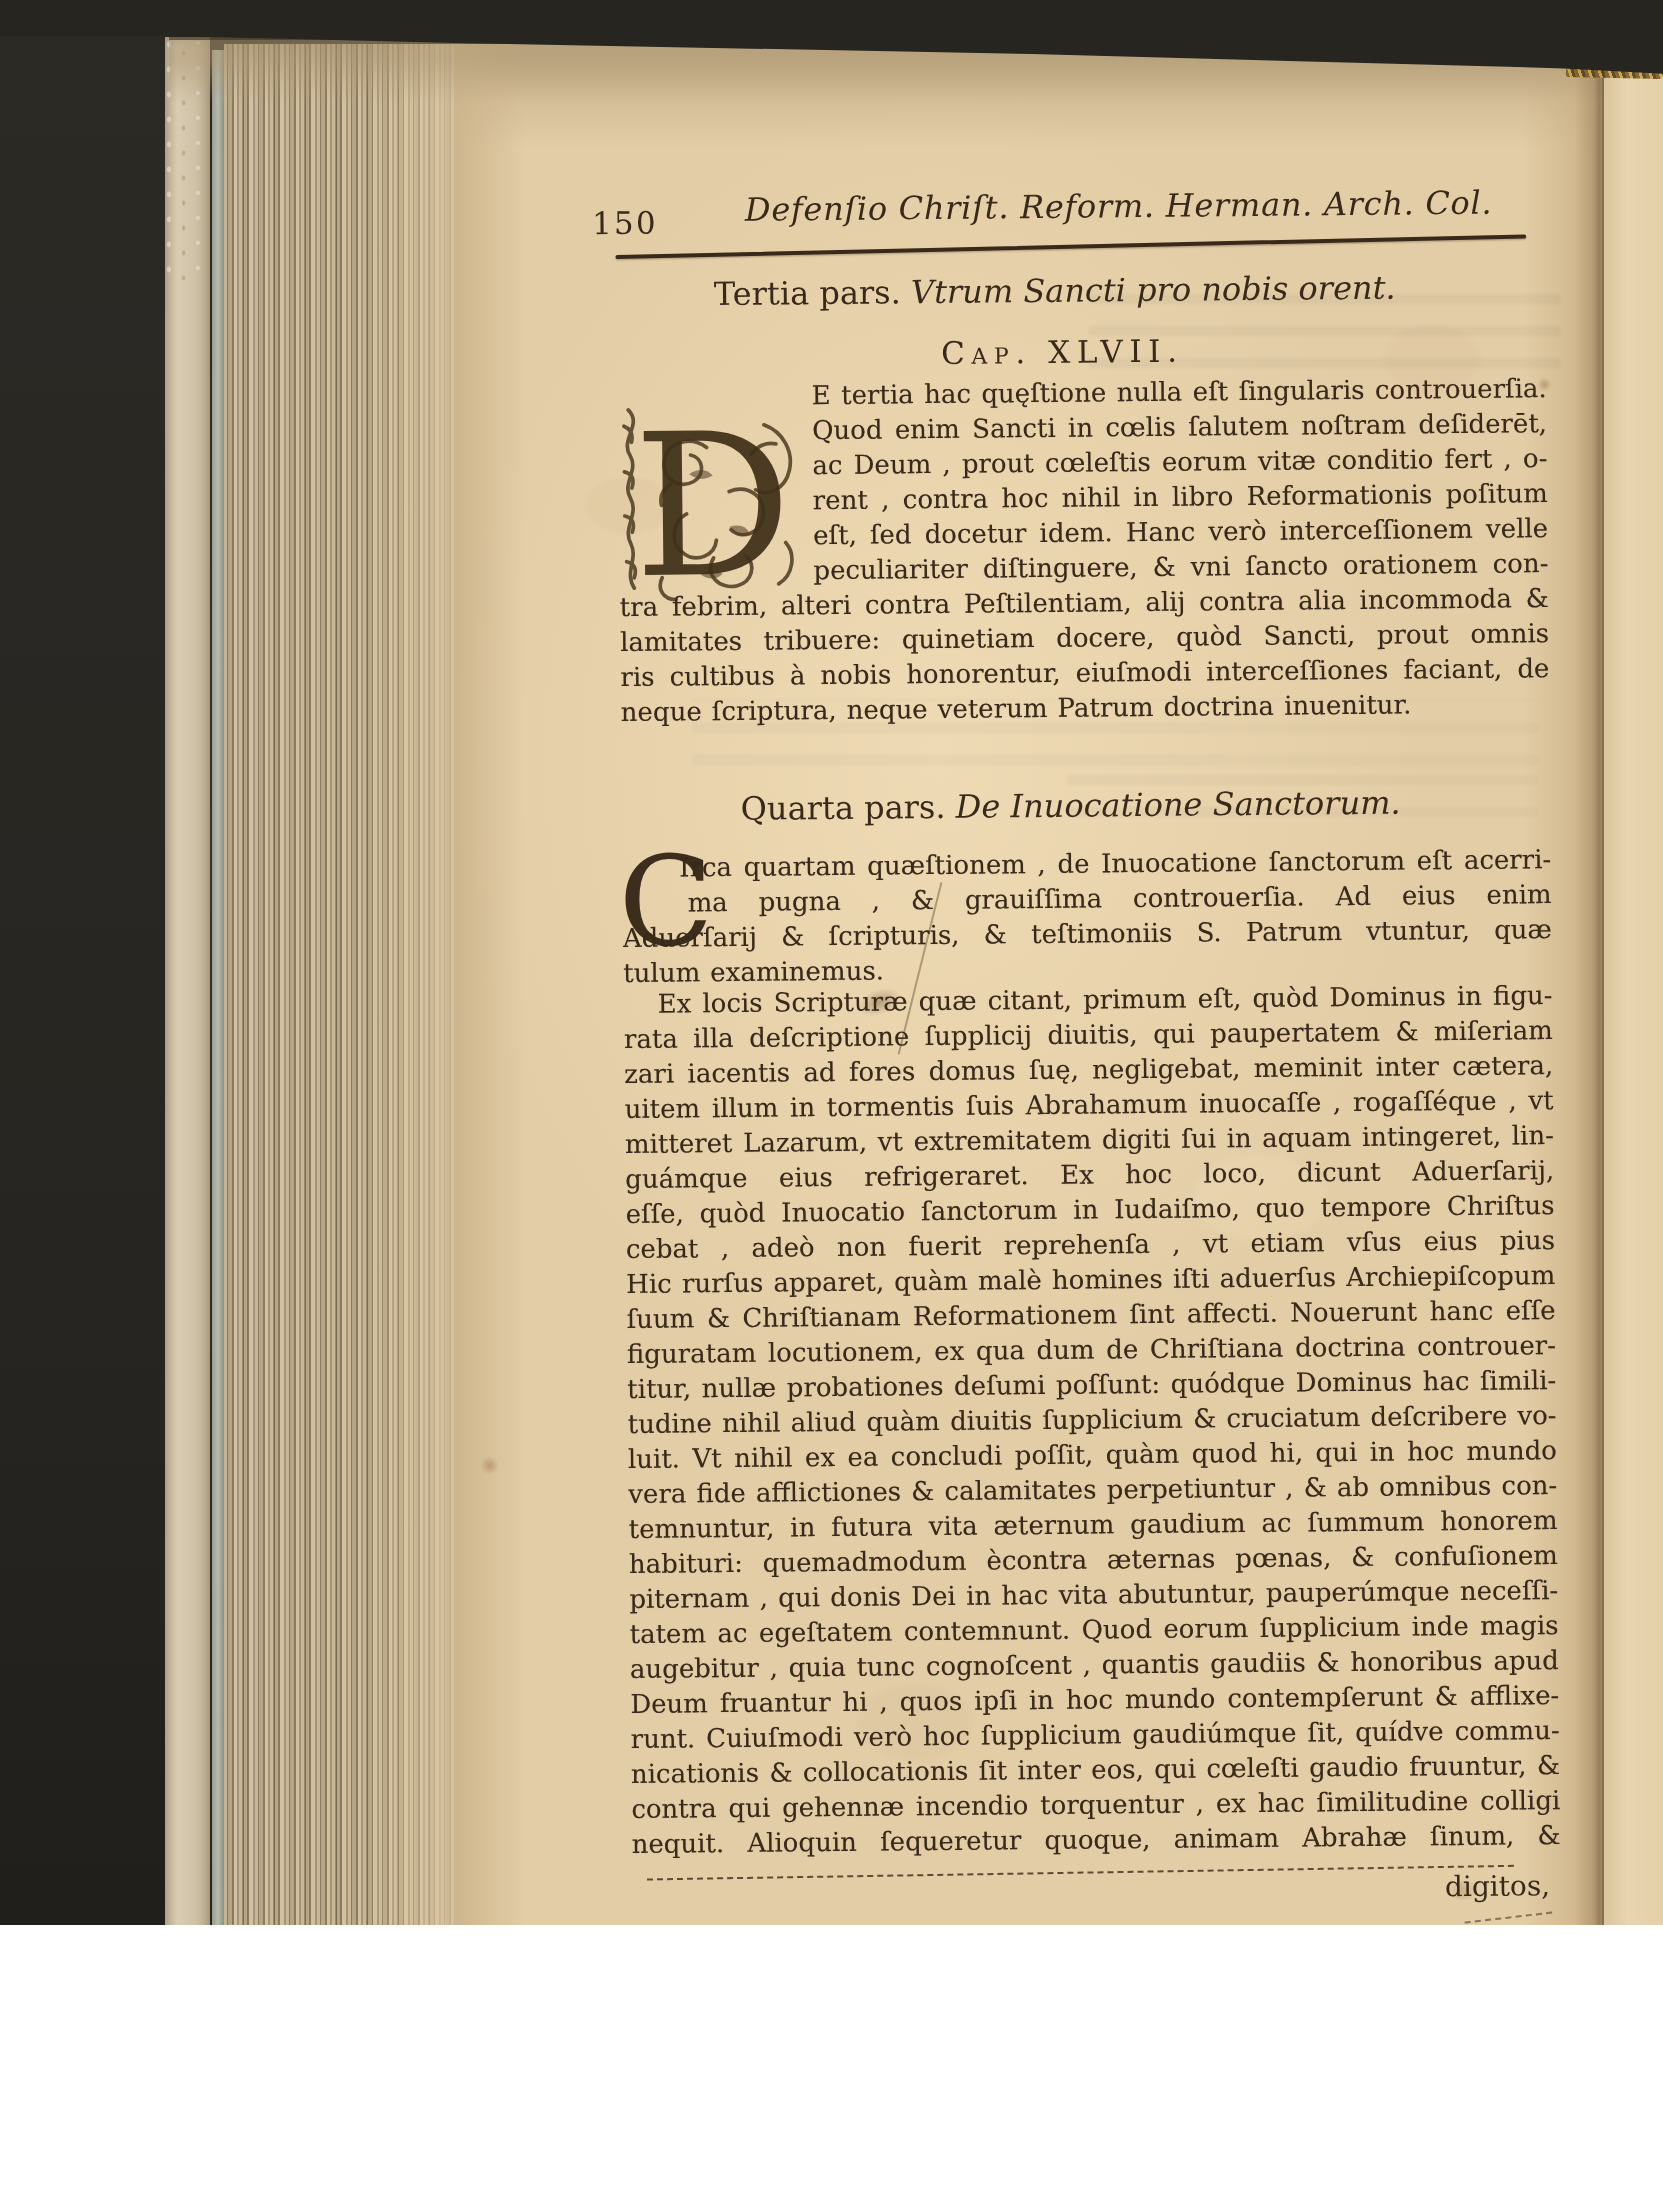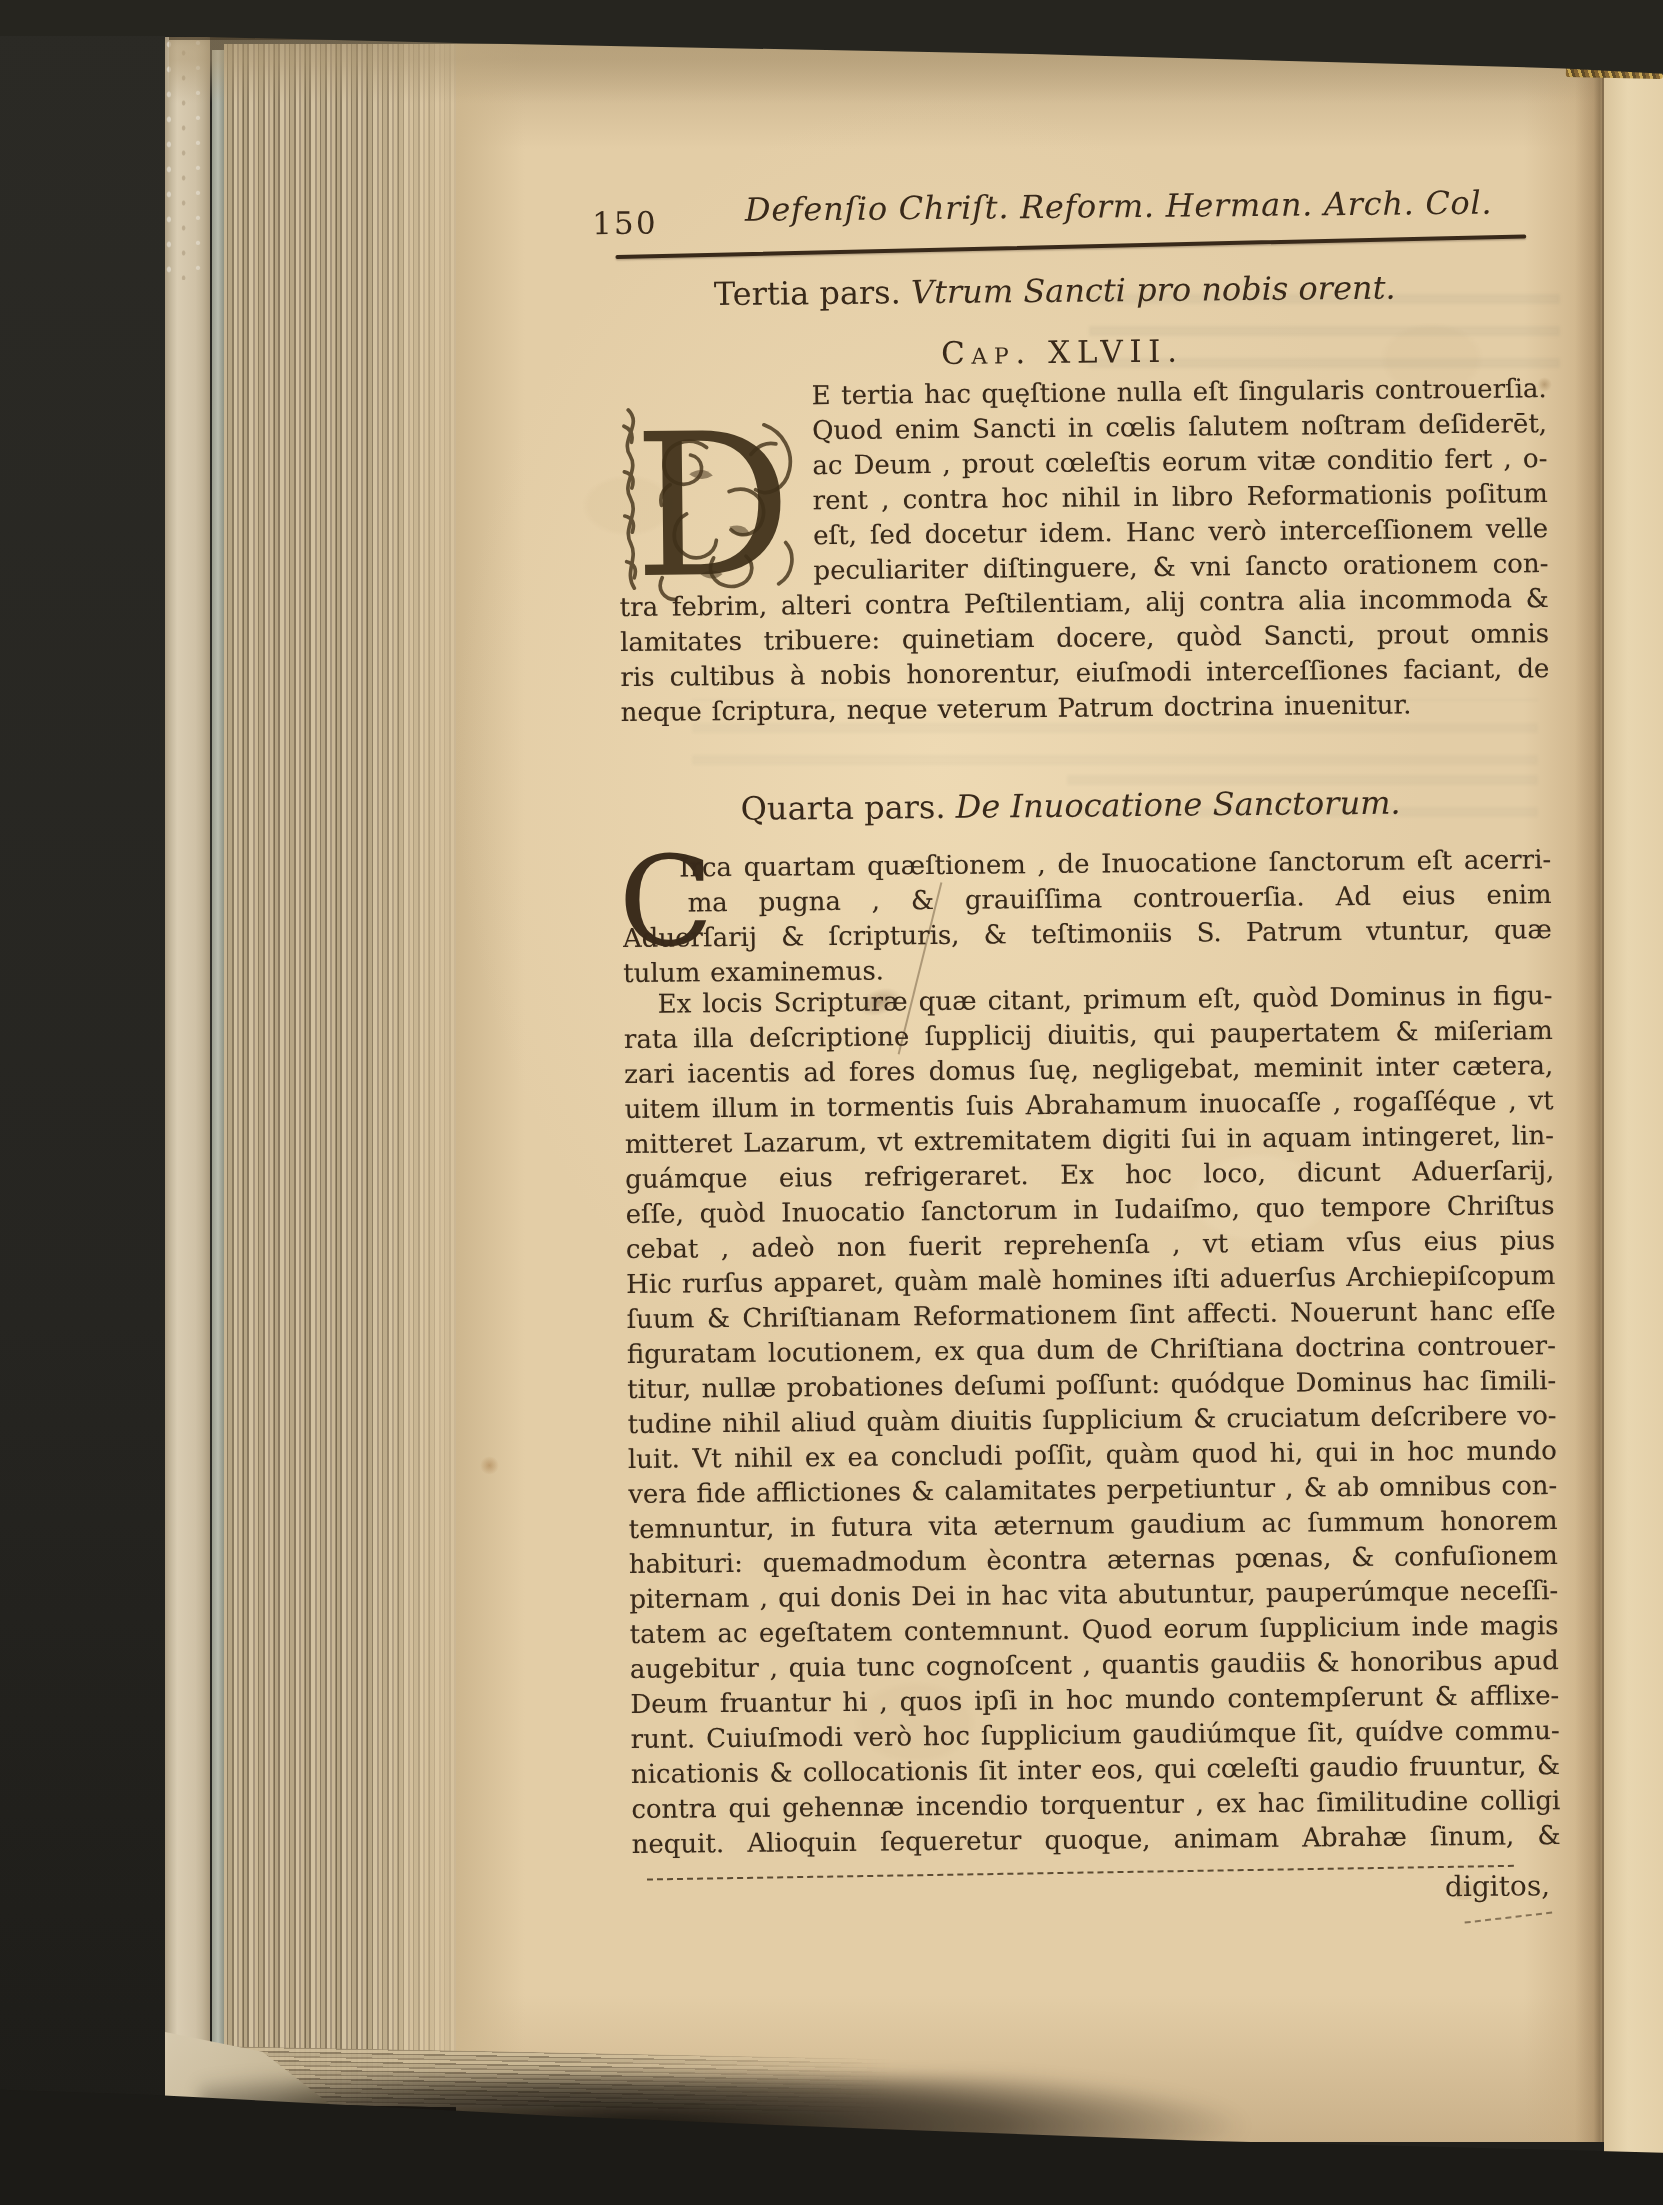--- a/index.html
+++ b/index.html
@@ -1,16 +1,16 @@
 <!DOCTYPE html>
 <html style="font-size:11.8px"><head>
 <meta charset="utf-8">
 <style>
   html,body{margin:0;padding:0;}
-  #scene{position:relative;width:1664px;height:2205px;overflow:hidden;
+  #scene{position:relative;width:1664px;height:1925px;overflow:hidden;
          background:radial-gradient(1030px 1325px at 18% 45%, #32312b 0%, #282722 55%, #21201c 100%);
          font-family:"DejaVu Serif","Liberation Serif",serif;}
   
   .cover-strip{position:absolute;left:163px;top:37px;width:47px;height:2087px;
     background:linear-gradient(90deg,#b9ab90 0%,#d9ccb2 30%,#cfc1a6 70%,#bfb093 100%);
     box-shadow:inset 0 0 13.2px rgba(90,75,50,.45);}
   .cover-pebble{position:absolute;left:163px;top:37px;width:47px;height:243px;
     background:radial-gradient(4.4px 5.9px at 5.9px 7.4px, rgba(255,255,255,.5) 0 35%, transparent 60%),
                radial-gradient(3.7px 5.2px at 20.6px 16px, rgba(150,130,100,.5) 0 35%, transparent 60%),
                radial-gradient(4.4px 4.4px at 35px 5.9px, rgba(255,255,255,.4) 0 35%, transparent 60%);

